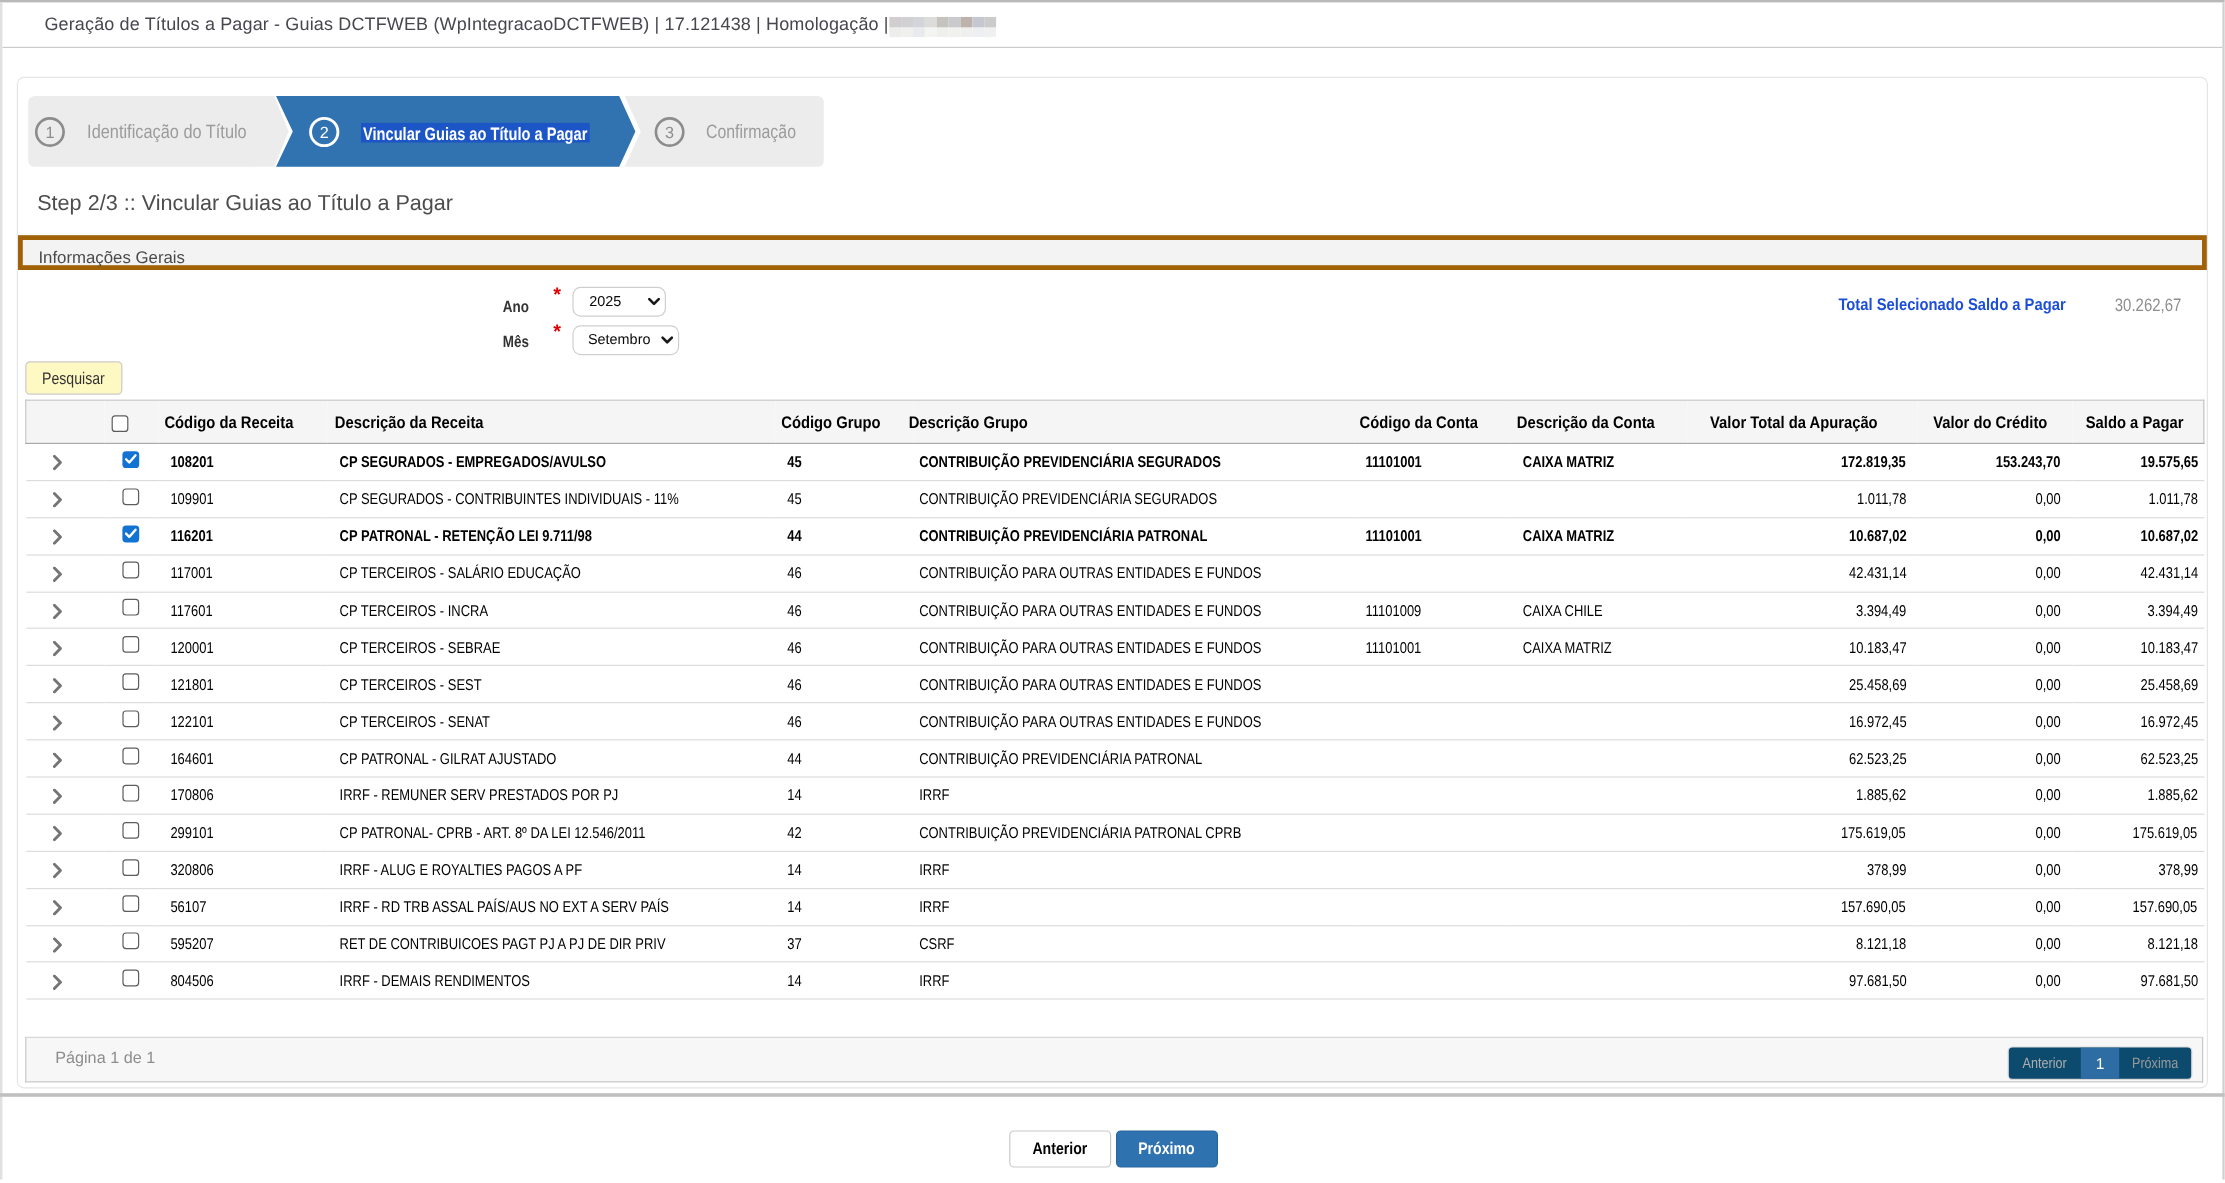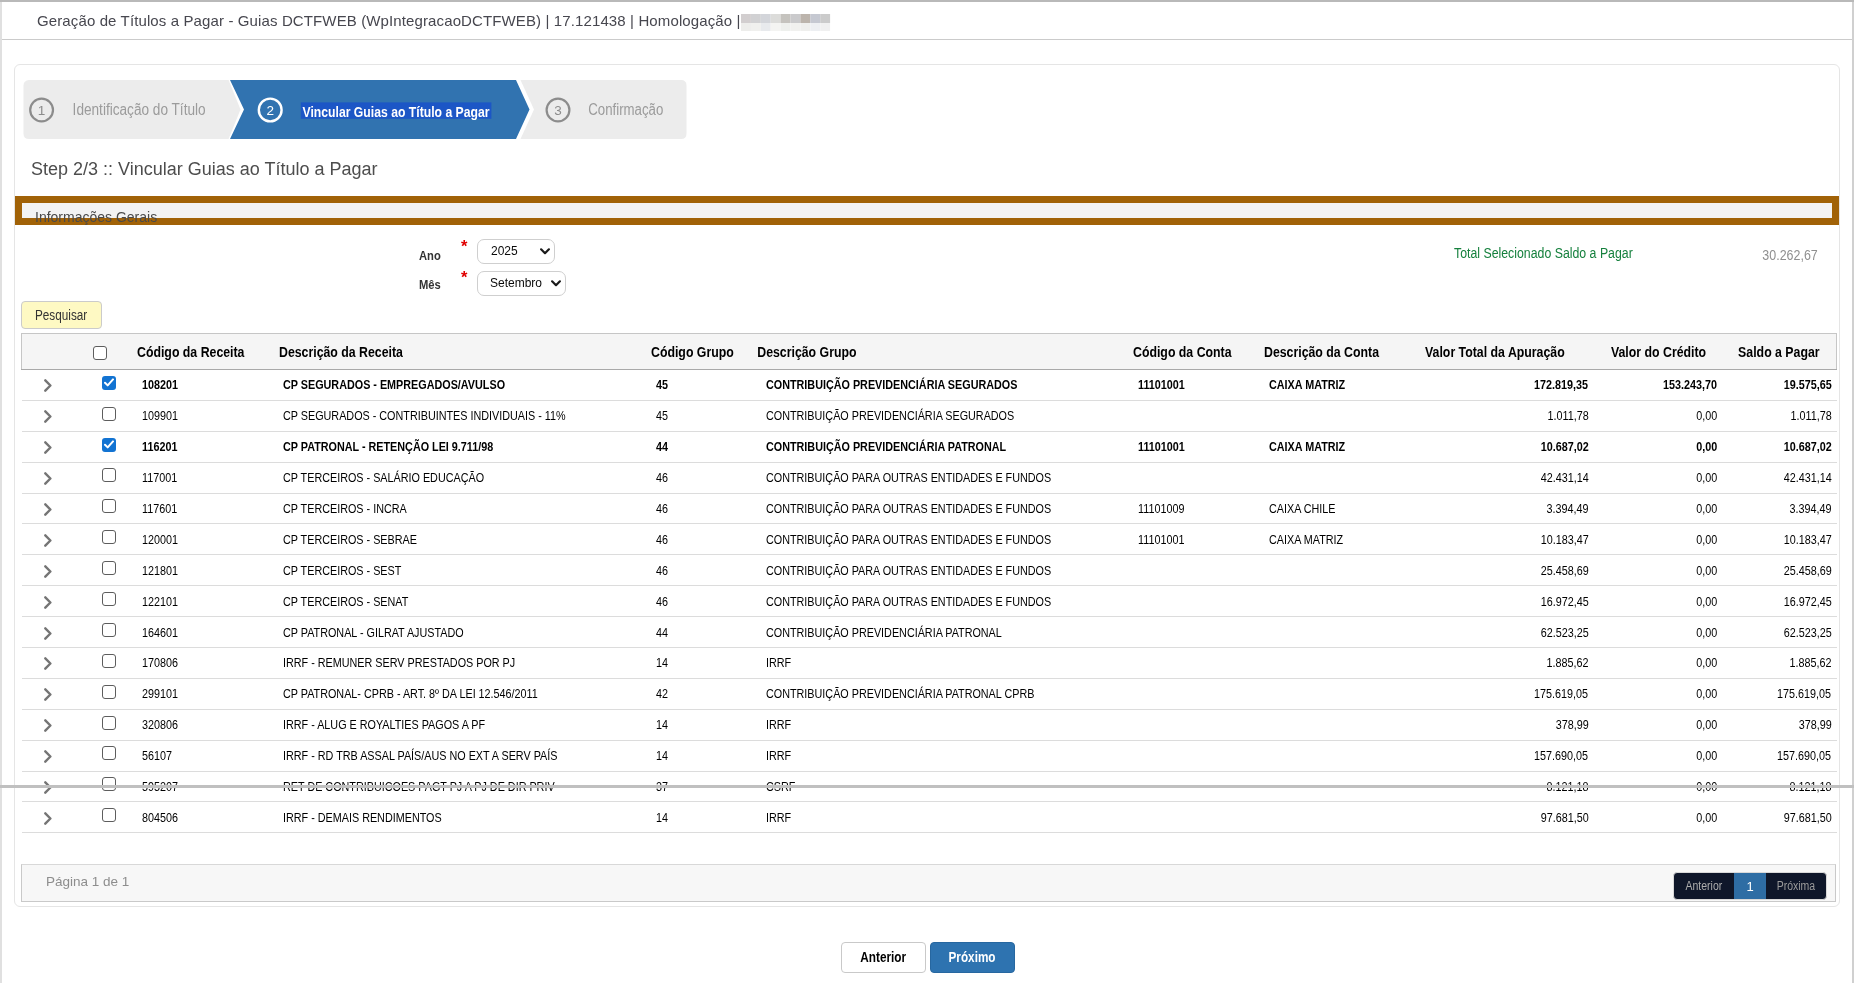--- a/index.html
+++ b/index.html
@@ -1,40 +1,40 @@
 <!DOCTYPE html>
 <html lang="pt-br"><head><meta charset="utf-8">
 <title>Geração de Títulos a Pagar</title>
 <style>
 * { margin:0; padding:0; box-sizing:border-box; }
 html,body { width:1854px; height:986px; background:#fff; font-family:"Liberation Sans", sans-serif; overflow:hidden; }
-#page { position:relative; width:1854px; height:788px; }
+#page { position:relative; width:1854px; height:914px; }
 .n  { display:inline-block; transform:scaleX(0.83); transform-origin:0 50%; white-space:pre; }
 .nr { display:inline-block; transform:scaleX(0.83); transform-origin:100% 50%; white-space:pre; }
 .nc { display:inline-block; transform:scaleX(0.84); transform-origin:50% 50%; white-space:pre; }
 .h  { display:inline-block; transform:scaleX(0.88); transform-origin:0 50%; white-space:pre; }
 .hr { display:inline-block; transform:scaleX(0.88); transform-origin:100% 50%; white-space:pre; }
 .bord { position:absolute; }
 #b-top { left:0; top:0; width:1854px; height:2px; background:#b9b9b9; }
 #b-left { left:0; top:2px; width:2px; height:981px; background:#e0e0e0; }
 #b-right { right:0; top:2px; width:2px; height:981px; background:#d0d0d0; }
 #b-bottom { left:0; bottom:0; width:1854px; height:3px; background:#c0c0c0; }
 #hdr-title { position:absolute; left:37px; top:12px; font-size:15px; color:#47474f; letter-spacing:0.12px; white-space:nowrap; }
 #mosaic { position:absolute; left:741px; top:14px; }
 #hdr-line { position:absolute; left:2px; top:39px; width:1850px; height:1px; background:#cbcbcb; }
 #panel { position:absolute; left:14px; top:64px; width:1826px; height:843px; border:1px solid #e5e5e5; border-radius:6px; background:#fff; }
 #wizard { position:absolute; left:23px; top:80px; width:664px; height:60px; }
 #heading { position:absolute; left:31px; top:159px; font-size:18px; color:#4d4d4d; }
 #fieldset { position:absolute; left:15px; top:197px; width:1824px; height:103px; }
-#fs-hdr { position:absolute; left:0; top:-1px; width:1824px; height:29px; background:#f3f3f3; border:7px solid #a16207; font-size:14px; color:#4a4a4a; line-height:28px; padding-left:13px; }
+#fs-hdr { position:absolute; left:0; top:-1px; width:1824px; height:29px; background:#f3f3f3; border:4px solid #a16207; font-size:14px; color:#4a4a4a; line-height:28px; padding-left:13px; }
 .flabel { position:absolute; font-size:13.5px; font-weight:bold; color:#333; }
 .star { position:absolute; font-size:16.5px; font-weight:bold; color:#e00000; }
 .selbox { position:absolute; border:1px solid #cfcfcf; border-radius:7px; background:#fff; font-size:12px; color:#0a0a0a; }
 .selbox .caret { position:absolute; right:4.5px; top:50%; margin-top:-3.5px; }
-#total-lbl { position:absolute; left:1454px; top:245px; font-size:14px; font-weight:normal; color:#15803d; }
+#total-lbl { position:absolute; left:1532px; top:245px; font-size:14px; font-weight:bold; color:#1d4ed8; }
 #total-val { position:absolute; left:1686px; top:246px; width:132px; text-align:right; font-size:15px; color:#8f8f8f; }
 #btn-pesq { position:absolute; left:21px; top:301px; width:81px; height:28px; background:#fef9c3; border:1px solid #cbcbcb; border-radius:4px; font-size:14px; color:#333; text-align:center; line-height:26px; }
 #tbl { position:absolute; left:21px; top:333px; width:1815px; border-collapse:collapse; table-layout:fixed; font-size:13px; color:#000; }
 #tbl th { background:#f5f5f5; border-top:1px solid #c6c6c6; border-bottom:1px solid #a9a9a9; height:36px; font-size:14px; font-weight:bold; text-align:left; padding:0; }
 #tbl th:first-child { border-left:1px solid #c6c6c6; }
 #tbl th:last-child { border-right:1px solid #c6c6c6; }
 #tbl td { border-bottom:1px solid #dcdcdc; height:30.9px; padding:0; white-space:nowrap; }
 #tbl tr.sel td { font-weight:bold; }
 #tbl tr.tot td { font-weight:bold; height:32px; border-bottom:1px solid #c9c9c9; }
 #tbl tr.tot td:first-child { border-left:1px solid #c9c9c9; }
@@ -62,21 +62,21 @@
 td.c-vc { padding-right:9px !important; }
 th.c-vc { padding-right:7px !important; }
 td.c-sp { padding-right:5px !important; }
 th.c-sp { padding-right:4px !important; }
 tr.tot td.c-sp { padding-right:10px !important; }
 .cb { display:inline-block; width:14px; height:14px; border:1.4px solid #5d5d5d; border-radius:3px; background:#fff; vertical-align:middle; position:relative; top:-3px; }
 .cb.on { border:none; background:#1273d2; width:14px; height:14px; }
 .cb.on svg { display:block; margin:2.5px auto 0; }
 #pagebar { position:absolute; left:21px; top:864px; width:1815px; height:38px; background:#f7f7f7; border:1px solid #c9c9c9; border-top:1px solid #d8d8d8; }
 #pagebar .ptext { position:absolute; left:24px; top:9px; font-size:13.5px; color:#8d8d8d; }
-#pager { position:absolute; right:8px; top:7px; height:28px; border:1px solid #d9d9d9; border-radius:4px; background:#0f172a; font-size:12.5px; overflow:hidden; }
+#pager { position:absolute; right:8px; top:7px; height:28px; border:1px solid #d9d9d9; border-radius:4px; background:#0c4a6e; font-size:12.5px; overflow:hidden; }
 #pager span.seg { display:inline-block; height:28px; line-height:27px; vertical-align:top; text-align:center; }
 #pg-ant { width:60px; color:#adadad; }
 #pg-1 { width:32px; background:#2e6da4; color:#fff; font-size:13px; }
 #pg-prox { width:60px; color:#9b9b9b; }
 #btn-ant { position:absolute; left:841px; top:942px; width:85px; height:31px; background:#fff; border:1px solid #c9c9c9; border-radius:4px; font-size:14px; font-weight:bold; color:#000; text-align:center; line-height:28px; }
 #btn-prox { position:absolute; left:930px; top:942px; width:85px; height:31px; background:#2e73b0; border:1px solid #2767a0; border-radius:4px; font-size:14px; font-weight:bold; color:#fff; text-align:center; line-height:28px; }
 </style></head>
 <body>
 <div id="page">
   <div id="hdr-title">Geração de Títulos a Pagar - Guias DCTFWEB (WpIntegracaoDCTFWEB) | 17.121438 | Homologação | </div>

